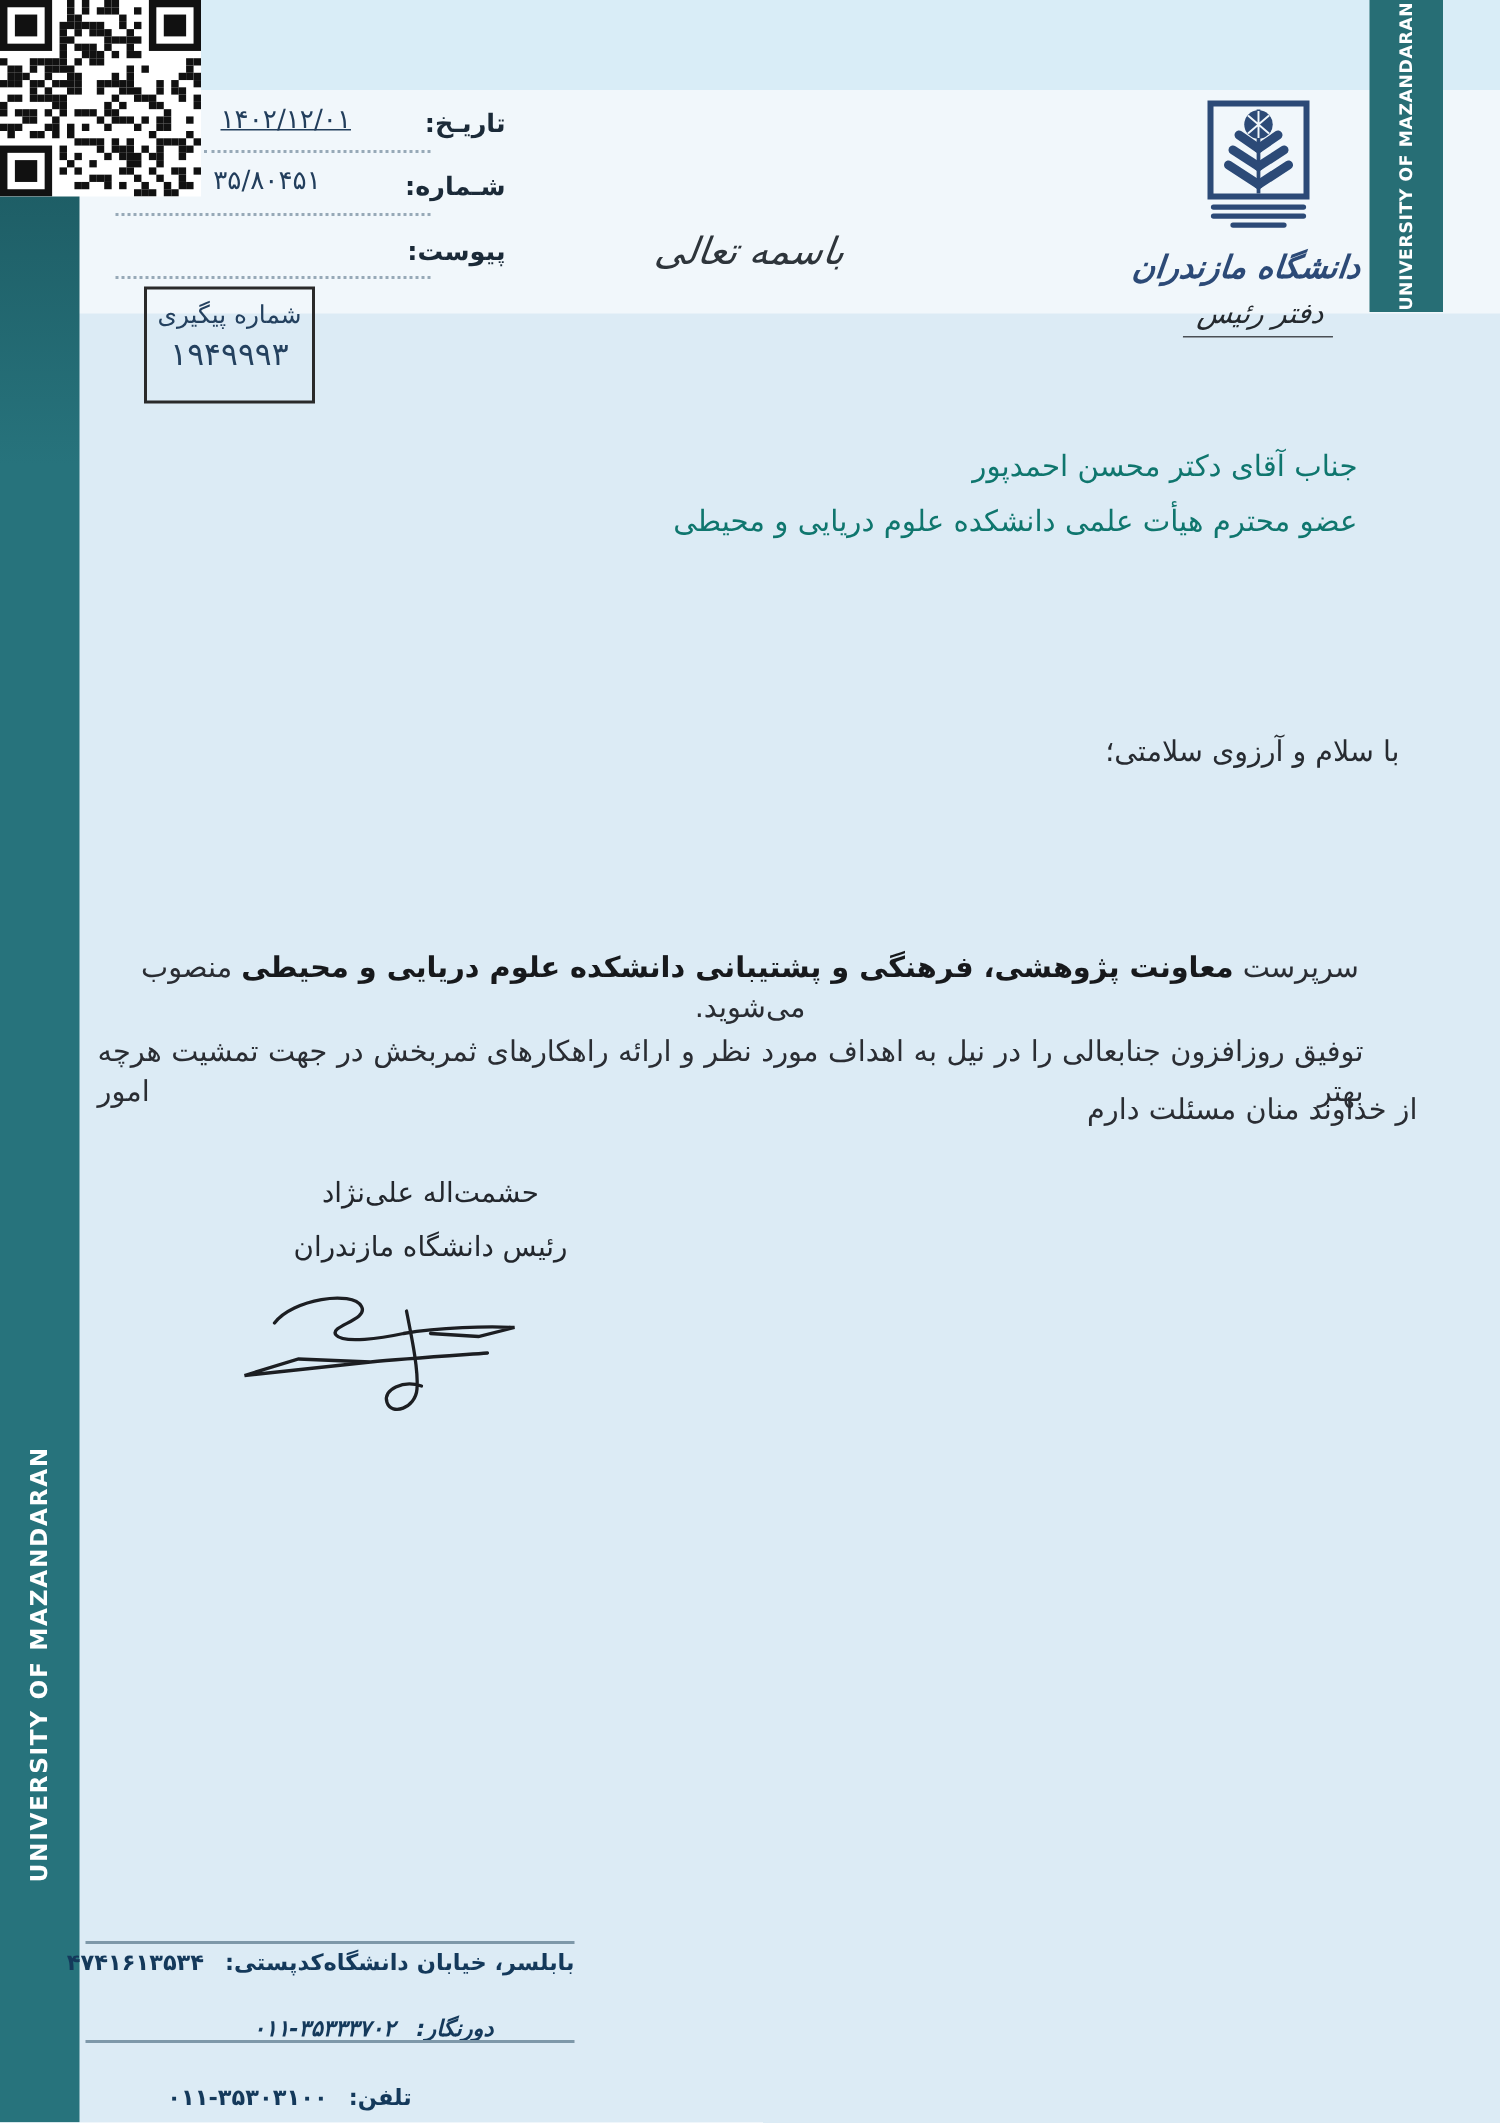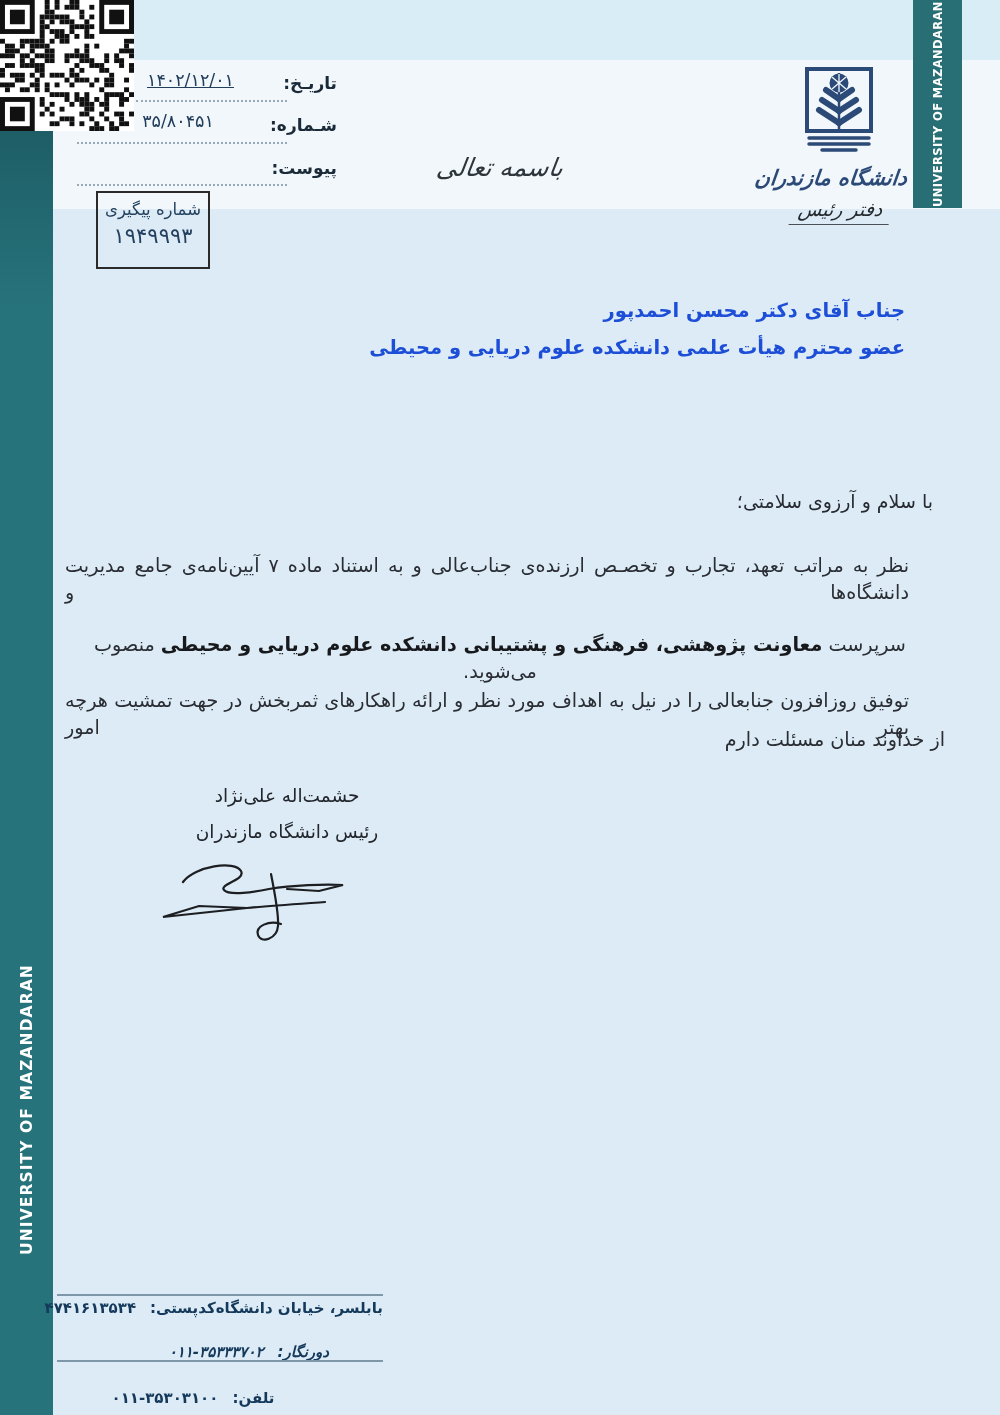--- a/index.html
+++ b/index.html
@@ -42,21 +42,21 @@
 
   .logo-wrap{position:absolute;left:773px;top:66px;width:134px;text-align:center;}
   .logo-fa{display:block;margin-top:4px;font-size:21px;font-weight:bold;color:#2c4a77;
     font-style:italic;transform:skewX(-6deg);white-space:nowrap;}
   .logo-office{display:inline-block;margin-top:8px;font-size:19px;color:#24292e;
     font-style:italic;transform:skewX(-6deg);border-bottom:1.5px solid #4a4f55;
     padding:0 8px 4px 8px;white-space:nowrap;}
 
   .subtitle{position:absolute;right:310px;top:239px;font-size:18.3px;color:#1c3c59;white-space:nowrap;}
 
-  .recipient{position:absolute;right:95px;font-size:19.5px;font-weight:bold;color:#1d4ed8;white-space:nowrap;}
+  .recipient{position:absolute;right:95px;font-size:19.5px;font-weight:normal;color:#0f766e;white-space:nowrap;}
   .greeting{position:absolute;right:67px;top:490px;font-size:19px;color:#272b31;white-space:nowrap;}
 
   .bodyline{position:absolute;left:65px;right:65px;font-size:19.2px;color:#2a2d33;line-height:27px;}
   .just{text-align:justify;text-align-last:justify;}
   .indent{padding-right:26px;}
   .center{text-align:center;}
   .boldseg{font-weight:bold;color:#17191c;}
 
   .signer{position:absolute;left:177px;width:220px;text-align:center;
     font-size:18.5px;color:#23272d;white-space:nowrap;}
@@ -370,21 +370,20 @@
     <span class="logo-fa">دانشگاه مازندران</span>
     <span class="logo-office">دفتر رئیس</span>
   </div>
 
 
   <div class="recipient" style="top:299px;">جناب آقای دکتر محسن احمدپور</div>
   <div class="recipient" style="top:336px;">عضو محترم هیأت علمی دانشکده علوم دریایی و محیطی</div>
 
   <div class="greeting">با سلام و آرزوی سلامتی؛</div>
 
-  <div class="bodyline just indent" style="top:552px;">نظر به مراتب تعهد، تجارب و تخصـص ارزنده‌ی جناب‌عالی و به استناد ماده ۷ آیین‌نامه‌ی جامع مدیریت دانشگاه‌ها و</div>
   <div class="bodyline center" style="top:631px;"><span>سرپرست </span><span class="boldseg">معاونت پژوهشی، فرهنگی و پشتیبانی دانشکده علوم دریایی و محیطی</span><span> منصوب می‌شوید.</span></div>
   <div class="bodyline just indent" style="top:687px;">توفیق روزافزون جنابعالی را در نیل به اهداف مورد نظر و ارائه راهکارهای ثمربخش در جهت تمشیت هرچه بهتر امور</div>
   <div class="bodyline" style="top:726px;left:auto;right:55px;white-space:nowrap;">از خداوند منان مسئلت دارم</div>
 
   <div class="signer" style="top:785px;">حشمت‌اله علی‌نژاد</div>
   <div class="signer" style="top:821px;">رئیس دانشگاه مازندران</div>
   <svg class="signature-svg" width="205" height="90" viewBox="0 0 205 90" xmlns="http://www.w3.org/2000/svg">
     <g stroke="#1c1e22" stroke-width="2.2" fill="none" stroke-linecap="round">
       <path d="M36,26 C48,10 88,4 94,15 C99,24 72,28 77,34 C82,40 108,36 122,33 C146,29 178,28 196,29 L172,35 L140,33"></path>
       <path d="M178,46 C150,48 120,50 100,52 L16,61 L52,50 L100,52"></path>

